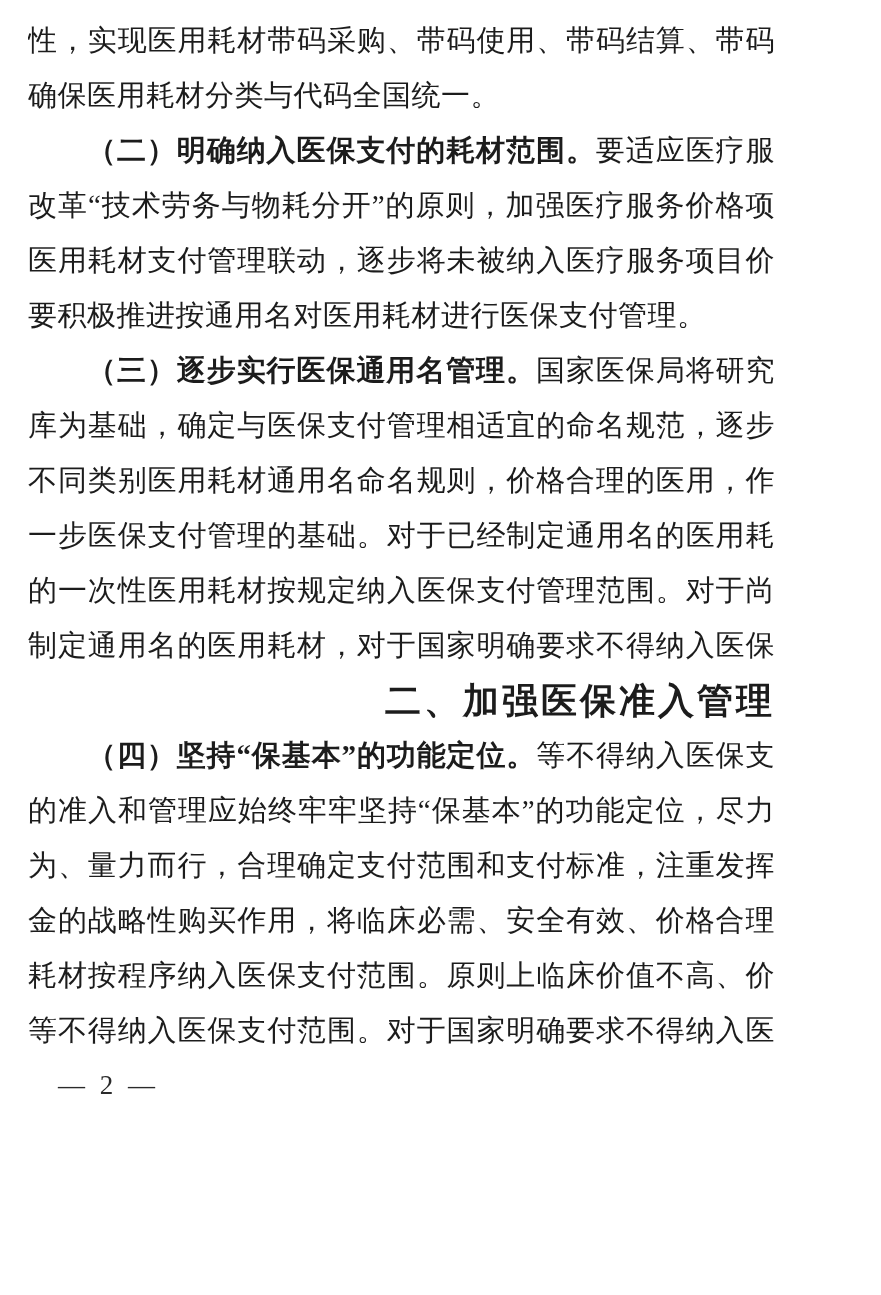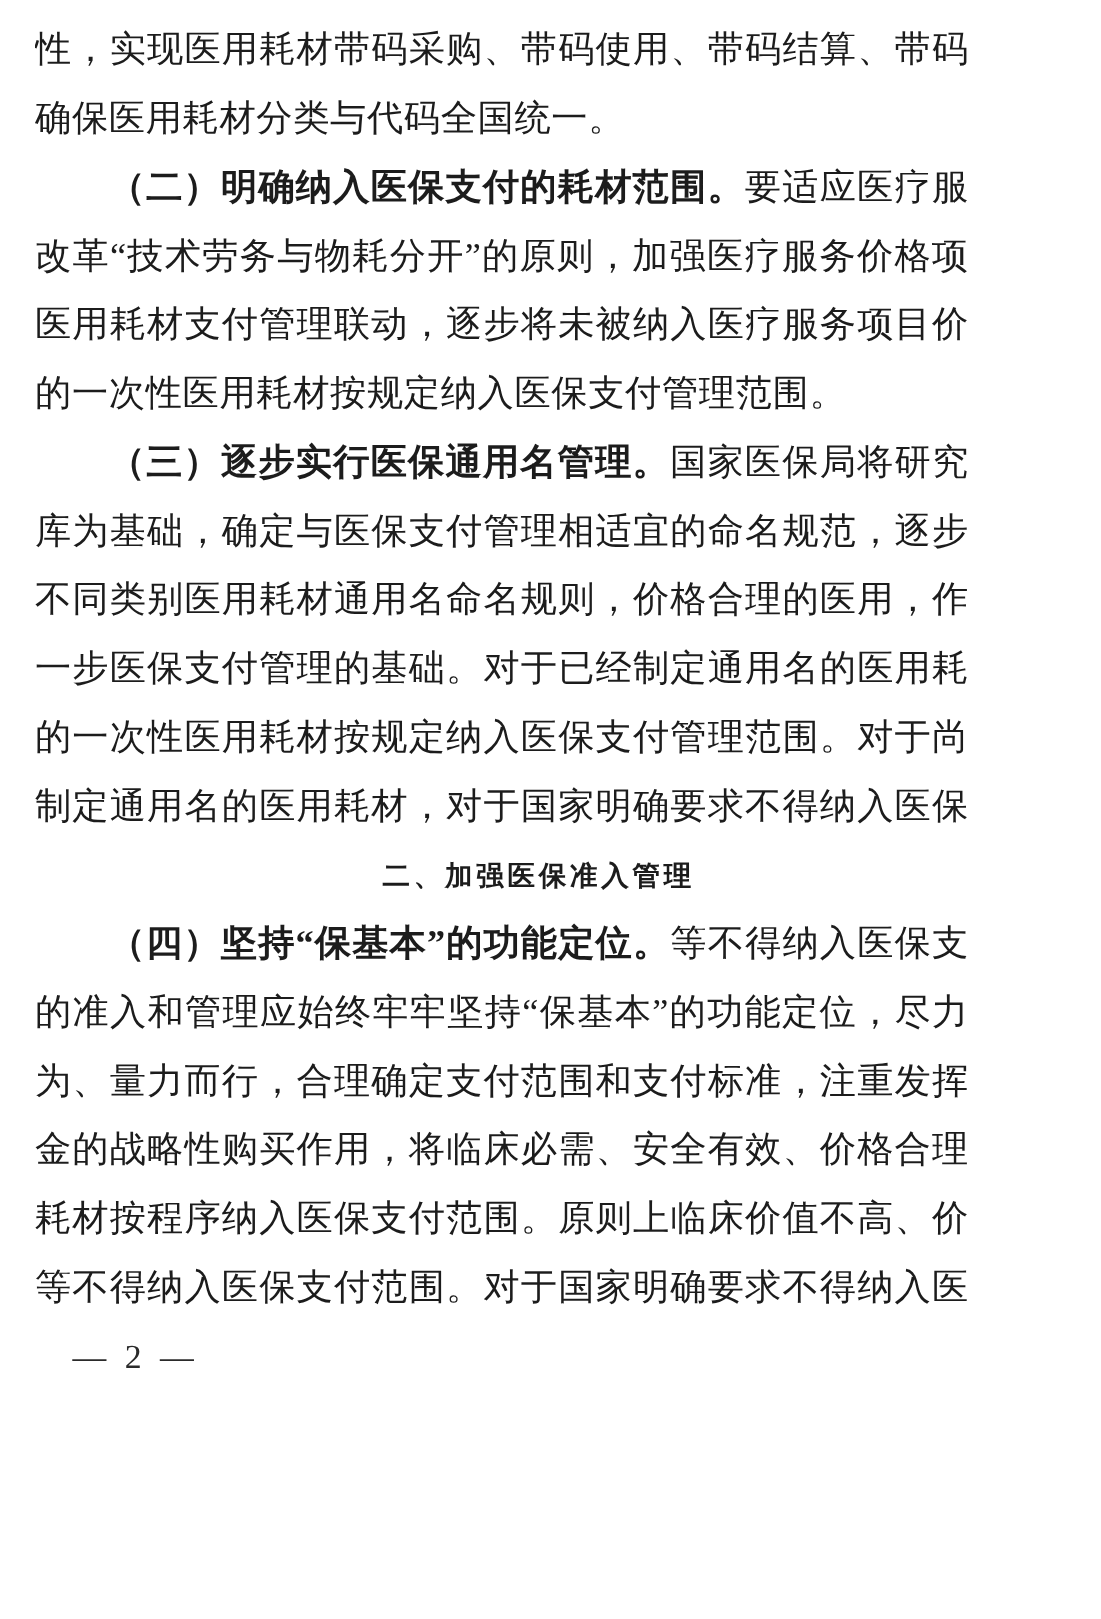--- a/index.html
+++ b/index.html
@@ -39,44 +39,44 @@
   }
   .line.indent {
     padding-left: 59px;
   }
   .line .lead {
     font-weight: 700;
   }
   .line.heading {
     font-family: "Liberation Sans", "DejaVu Sans", sans-serif;
     font-weight: 700;
-    font-size: 22px;
+    font-size: 36px;
     letter-spacing: 3px;
-    text-align: center;
+    text-align: right;
   }
   .page-footer {
     margin-top: 6px;
     padding-left: 58px;
     font-size: 27px;
     line-height: 42px;
     letter-spacing: 4px;
     color: #2a2a2a;
   }
 </style>
 </head>
 <body>
 
 <div class="page">
   <div class="doc-body">
       <div class="line fill"><span>性，实现医用耗材带码采购、带码使用、带码结算、带码监管，</span></div>
       <div class="line"><span>确保医用耗材分类与代码全国统一。</span></div>
       <div class="line fill indent"><span class="lead">（二）明确纳入医保支付的耗材范围。</span><span>要适应医疗服务价格</span></div>
       <div class="line fill"><span>改革“技术劳务与物耗分开”的原则，加强医疗服务价格项目与</span></div>
       <div class="line fill"><span>医用耗材支付管理联动，逐步将未被纳入医疗服务项目价格构成</span></div>
-      <div class="line"><span>的一次性医用耗材按规定纳入医保支付管理范围。</span></div>
+      <div class="line"><span>要积极推进按通用名对医用耗材进行医保支付管理。</span></div>
       <div class="line fill indent"><span class="lead">（三）逐步实行医保通用名管理。</span><span>国家医保局将研究建立医</span></div>
       <div class="line fill"><span>库为基础，确定与医保支付管理相适宜的命名规范，逐步制定</span></div>
       <div class="line fill"><span>不同类别医用耗材通用名命名规则，价格合理的医用，作为下</span></div>
       <div class="line fill"><span>一步医保支付管理的基础。对于已经制定通用名的医用耗材，</span></div>
       <div class="line fill"><span>的一次性医用耗材按规定纳入医保支付管理范围。对于尚未</span></div>
       <div class="line fill"><span>制定通用名的医用耗材，对于国家明确要求不得纳入医保支付</span></div>
       <div class="line indent heading"><span>二、加强医保准入管理</span></div>
       <div class="line fill indent"><span class="lead">（四）坚持“保基本”的功能定位。</span><span>等不得纳入医保支付范围</span></div>
       <div class="line fill"><span>的准入和管理应始终牢牢坚持“保基本”的功能定位，尽力而</span></div>
       <div class="line fill"><span>为、量力而行，合理确定支付范围和支付标准，注重发挥医保基</span></div>

